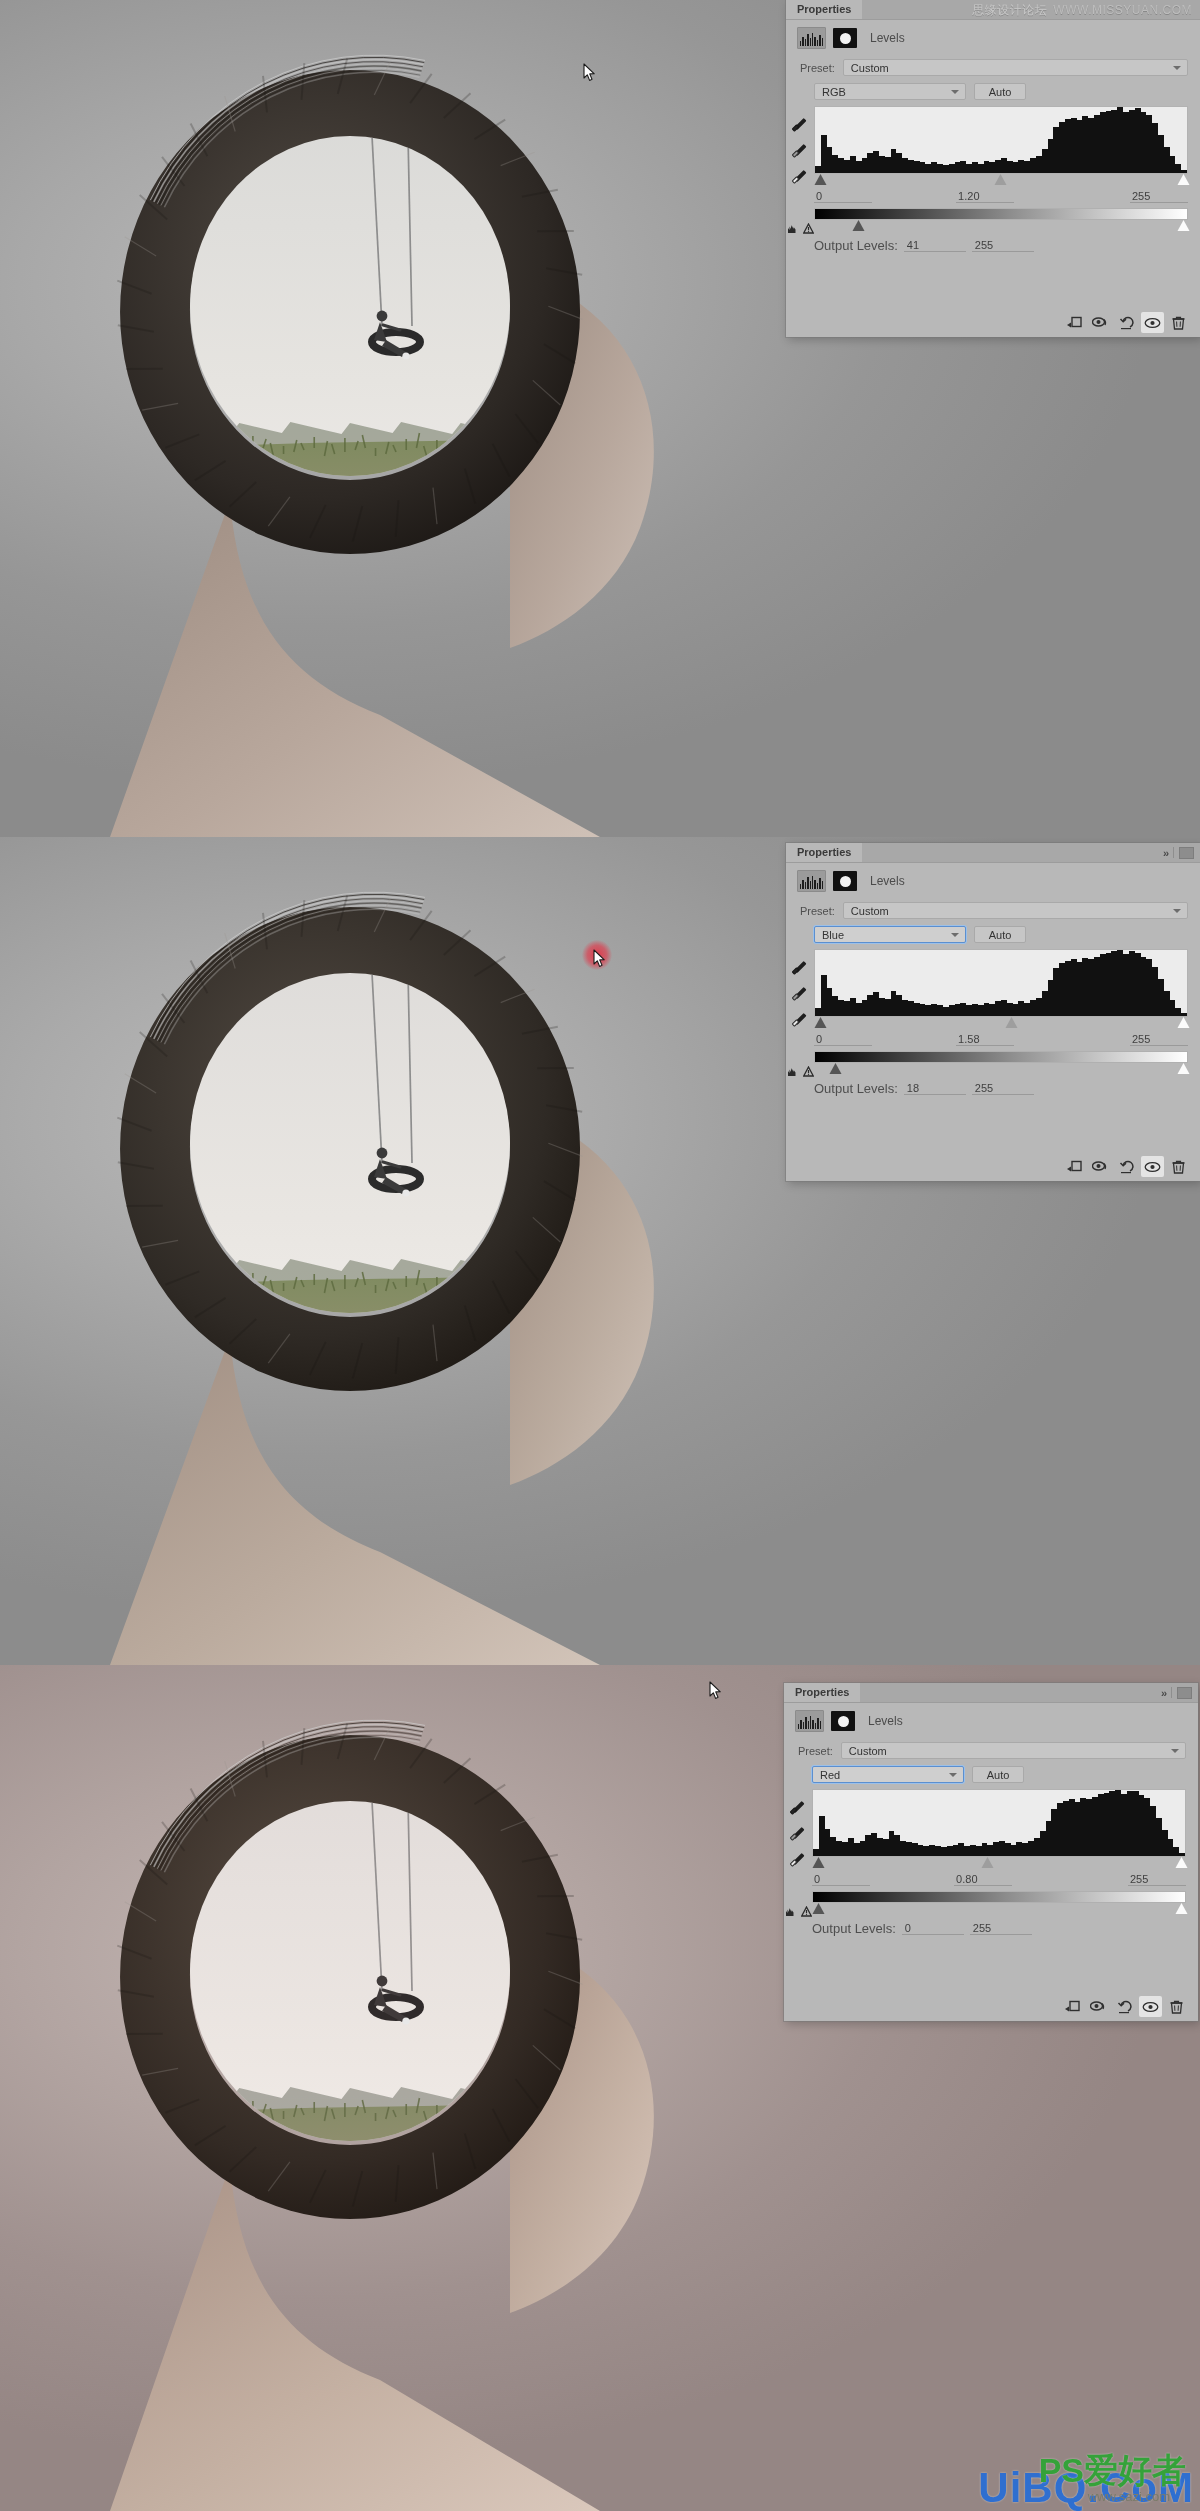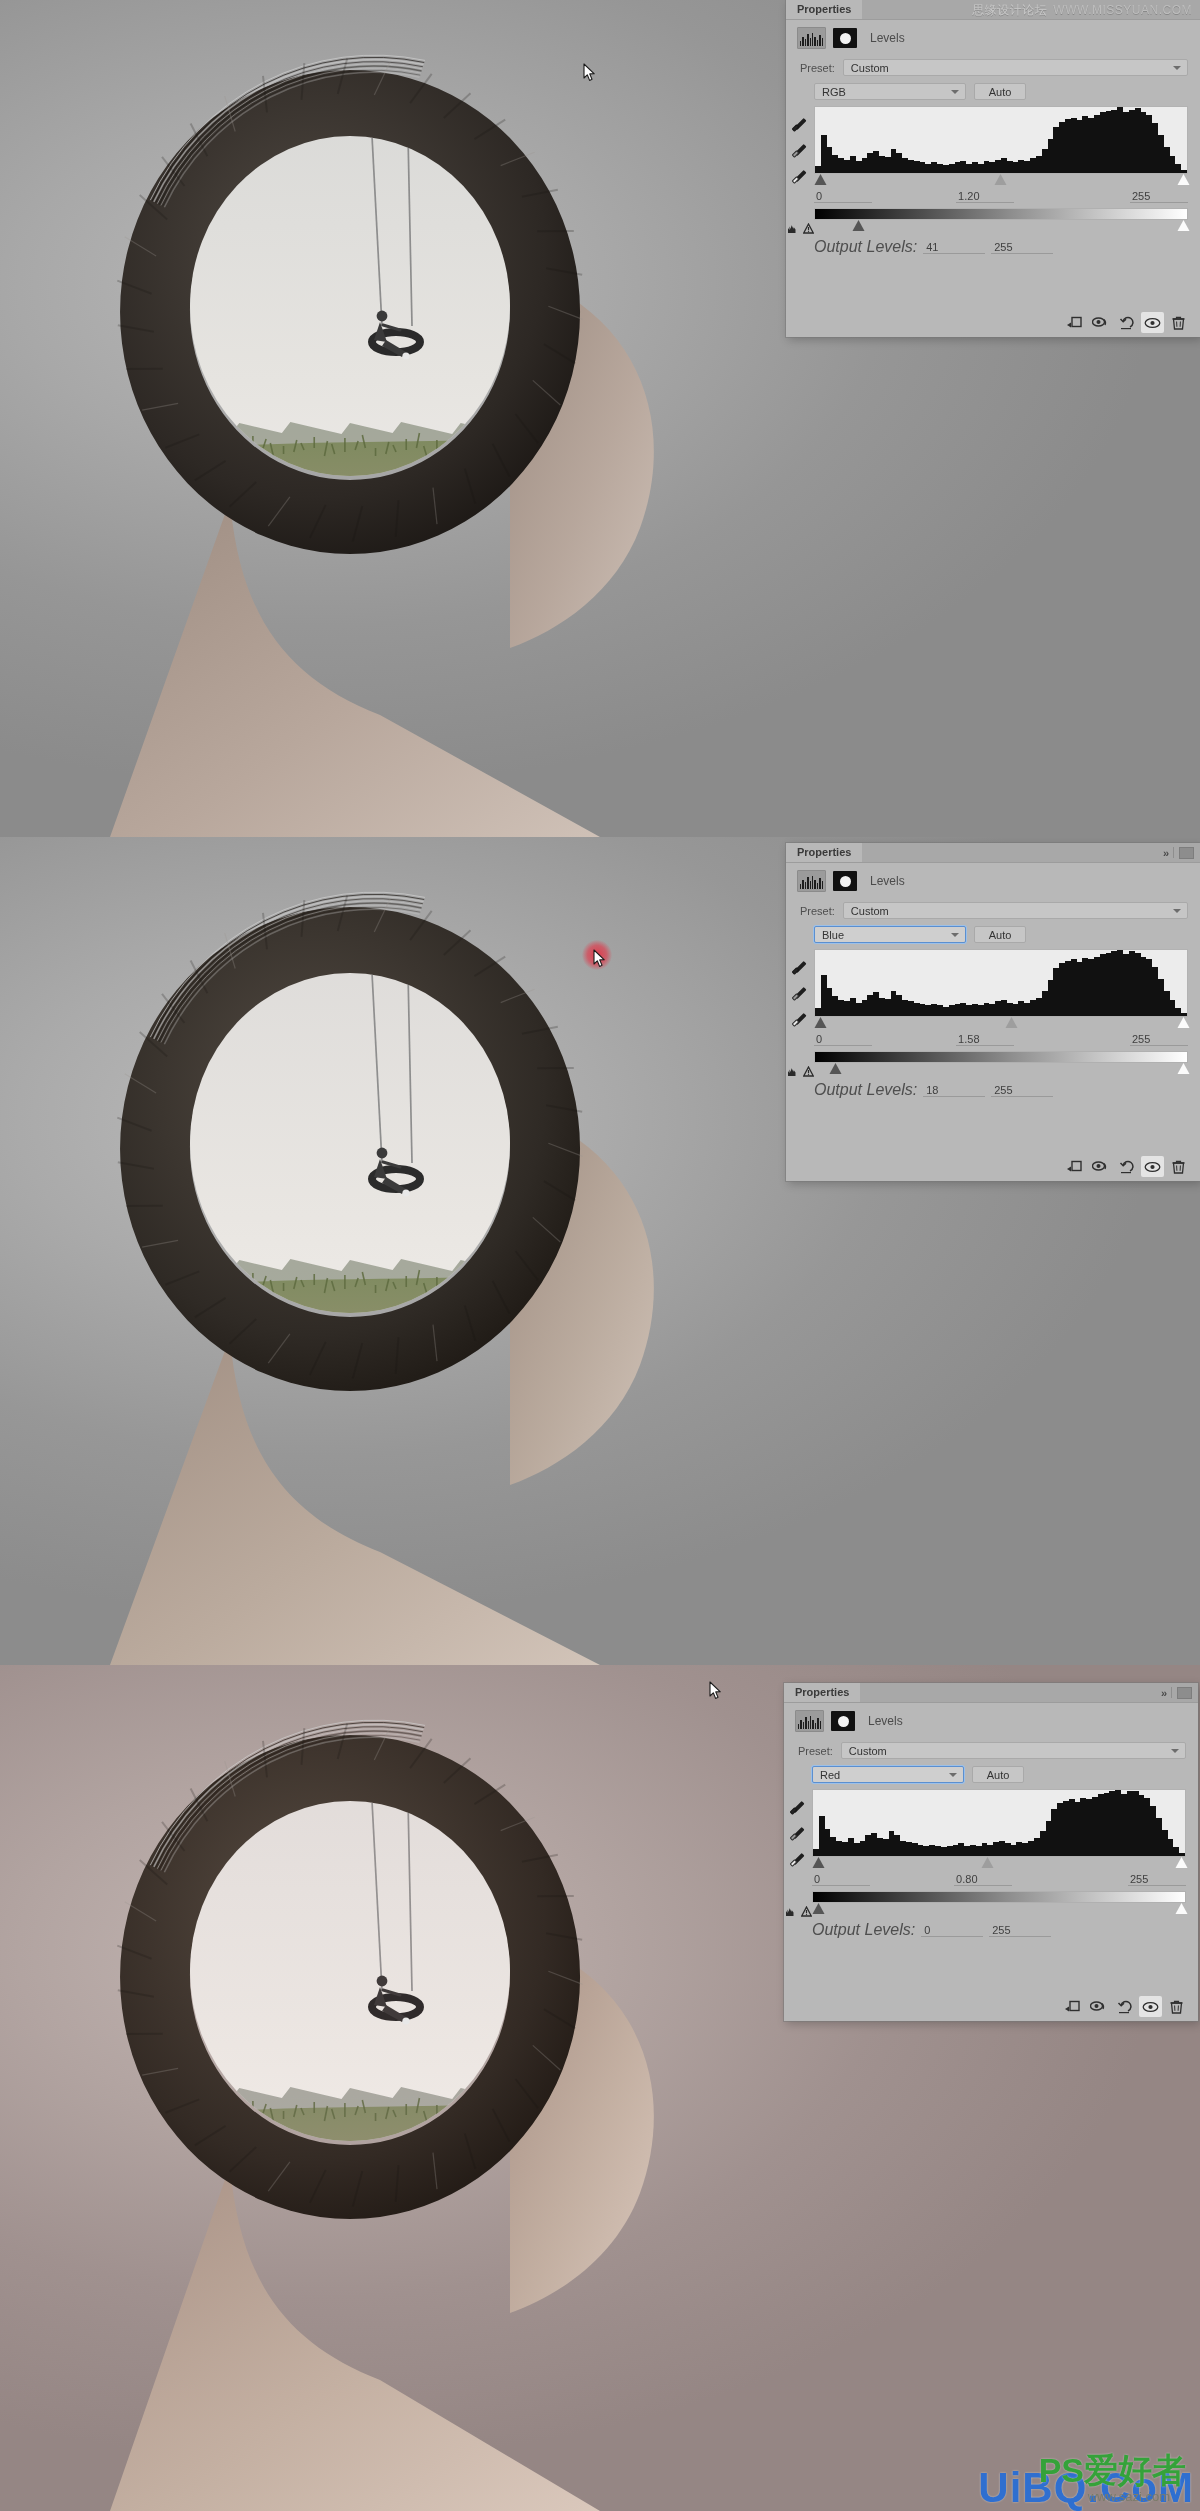--- a/index.html
+++ b/index.html
@@ -91,21 +91,21 @@
   .knob.black{color:#555;}
 
   .val-row{display:flex;position:relative;height:18px;margin-top:1px;}
   .val{font-size:11px;color:#3f3f3f;position:absolute;}
   .val u{display:block;border-bottom:1px solid #9a9a9a;width:56px;
          padding-left:2px;text-decoration:none;}
 
   .gradbar{height:12px;background:linear-gradient(to right,#000 0%,#8c8c8c 52%,#fff 100%);
            border:1px solid #b0b0b0;box-sizing:border-box;}
   .out-row{display:flex;align-items:center;gap:6px;padding-top:4px;}
-  .out-lbl{font-size:16px;color:#4e4e4e;font-style:italic;}
+  .out-lbl{font-size:13px;color:#4e4e4e;}
   .out-val{font-size:11px;color:#3f3f3f;border-bottom:1px solid #9a9a9a;
            width:62px;padding-left:3px;box-sizing:border-box;}
 
   .panel-footer{position:absolute;left:0;right:0;bottom:4px;display:flex;
                 justify-content:flex-end;align-items:center;gap:3px;padding-right:10px;}
   .fbtn{width:23px;height:21px;display:flex;align-items:center;justify-content:center;
         border-radius:2px;}
   .fbtn.on{background:#e4e4e4;}
 
   

